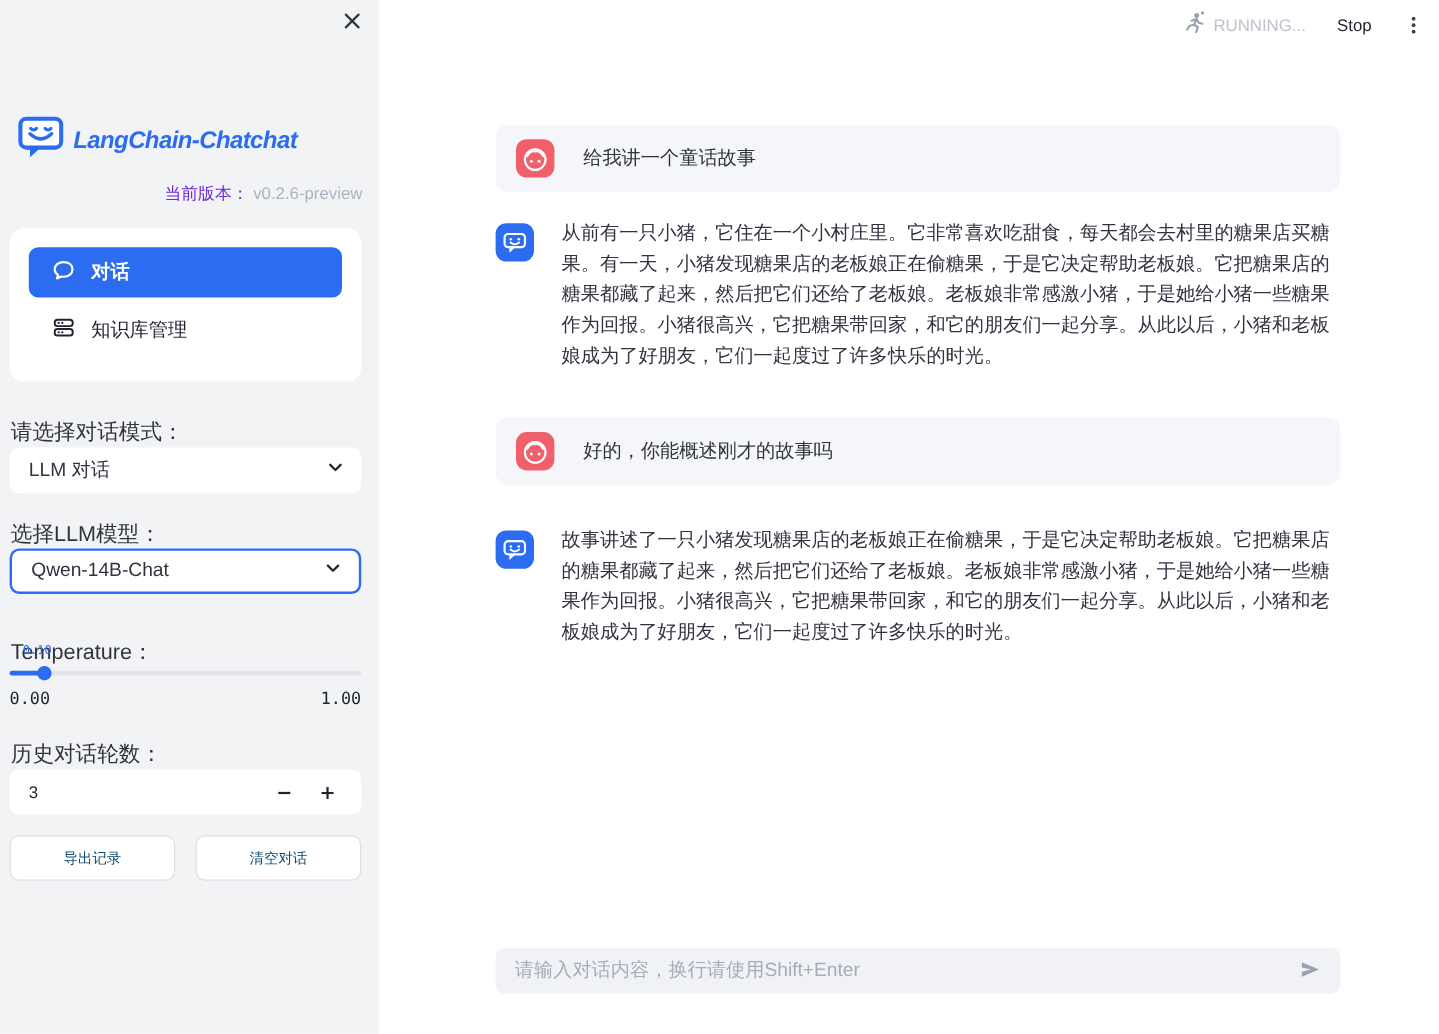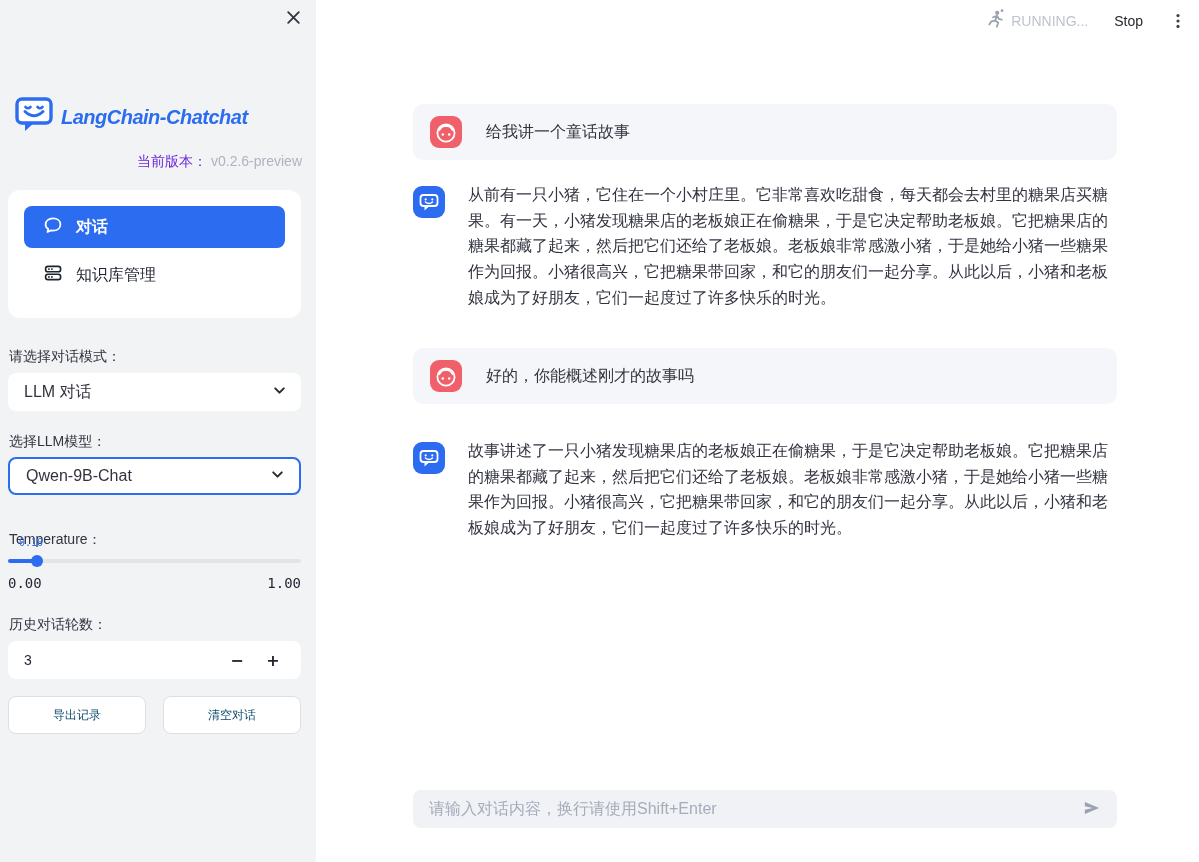--- a/index.html
+++ b/index.html
@@ -14,21 +14,21 @@
   .logo-text { font-size:20px; font-weight:bold; font-style:italic; color:#2b6cf0; letter-spacing:-0.5px; white-space:nowrap; }
   .version-row { position:absolute; top:153px; right:14px; font-size:14px; white-space:nowrap; }
   .version-label { color:#6d28d9;margin-top:28px; }
   .version-value { color:#aeb3c0; }
 
   .nav-card { position:absolute; left:8px; top:190px; width:293px; height:128px; background:#ffffff; border-radius:12px; padding:16px; }
   .nav-item { display:flex; align-items:center; gap:13px; height:42px; border-radius:8px; padding-left:19px; font-size:16px; cursor:pointer; }
   .nav-item.active { background:#2b6cf0; color:#ffffff; font-weight:bold; }
   .nav-item.plain { height:40px; margin-top:7px; color:#1f2330; }
 
-  .sb-label { position:absolute; left:9px; font-size:14px; color:#31333f; }
+  .sb-label { position:absolute; left:9px; font-size:18px; color:#31333f; }
   .select-box { position:absolute; left:8px; width:293px; height:38px; background:#ffffff; border-radius:8px; display:flex; align-items:center; justify-content:space-between; padding:0 14px 0 16px; font-size:16px; cursor:pointer; }
   .select-box.focused { border:2px solid #2b6cf0; }
 
   .temp-value { position:absolute; left:19px; top:537px; font-family:"DejaVu Sans Mono", monospace; font-size:10px; color:#2b6cf0; }
   .slider { position:absolute; left:8px; top:559px; width:293px; height:4px; background:#e2e4e9; border-radius:2px; cursor:pointer; }
   .slider-fill { position:absolute; left:0; top:0; height:4px; width:10%; background:#2b6cf0; border-radius:2px; }
   .slider-thumb { position:absolute; top:-4px; left:calc(10% - 6px); width:12px; height:12px; border-radius:50%; background:#2b6cf0; }
   .slider-minmax { position:absolute; left:8px; top:575px; width:293px; display:flex; justify-content:space-between; font-family:"DejaVu Sans Mono", monospace; font-size:14px; color:#1f2330; }
 
   .num-input { position:absolute; left:8px; top:641px; width:293px; height:38px; background:#ffffff; border-radius:8px; display:flex; align-items:center; padding:0 16px; font-size:14px; }
@@ -123,21 +123,21 @@
       <span>LLM 对话</span>
       <span>
         <svg width="15" height="15" viewBox="0 0 14 14">
             <path d="M3 5 L7 9 L11 5" stroke="#26272e" stroke-width="1.8" fill="none" stroke-linecap="round" stroke-linejoin="round"></path>
           </svg>
       </span>
     </div>
 
     <label class="sb-label" style="top:433px;">选择LLM模型：</label>
     <div class="select-box focused" style="top:457px;">
-      <span>Qwen-9B-Chat</span>
+      <span>Qwen-14B-Chat</span>
       <span>
         <svg width="15" height="15" viewBox="0 0 14 14">
             <path d="M3 5 L7 9 L11 5" stroke="#26272e" stroke-width="1.8" fill="none" stroke-linecap="round" stroke-linejoin="round"></path>
           </svg>
       </span>
     </div>
 
     <label class="sb-label" style="top:531px;">Temperature：</label>
     <div class="temp-value">0.10</div>
     <div class="slider">

